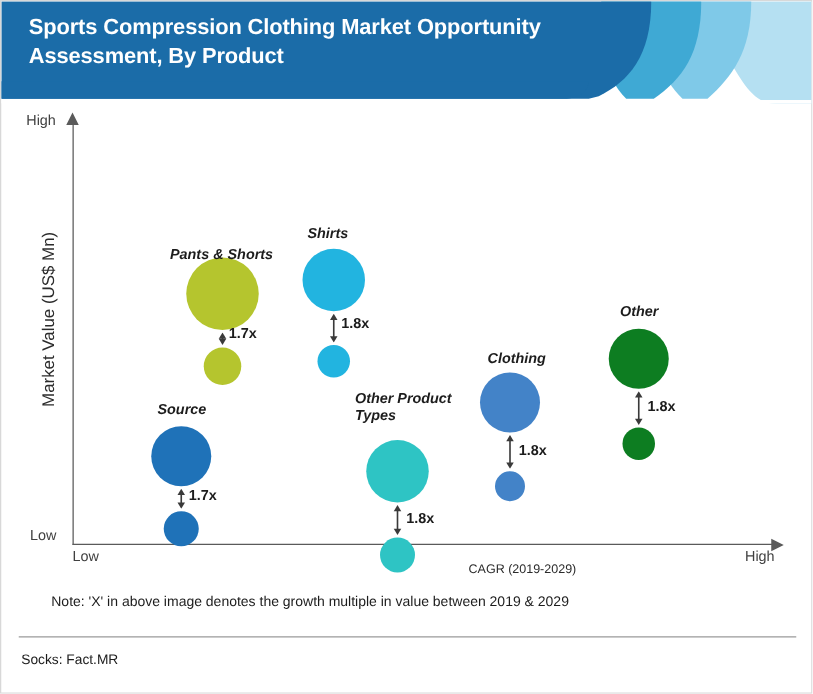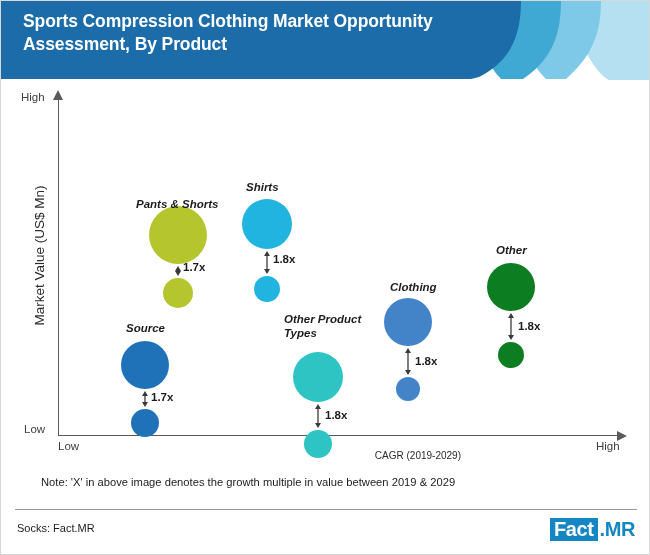--- a/index.html
+++ b/index.html
@@ -281,18 +281,14 @@
         </div>
         <div class="bubble-label" style="left: 495px; top: 161px;">Other</div>
         <div class="mult-label" style="left: 517px; top: 237px;">1.8x</div>
       </div>
   </div>
 
   <div id="note">Note: 'X' in above image denotes the growth multiple in value between 2019 &amp; 2029</div>
 
   <div id="footer-rule"></div>
   <div id="source">Socks: Fact.MR</div>
-  <div id="logo">
-    <span id="logo-fact">Fact</span>
-    <span id="logo-mr">.MR</span>
-  </div>
 
 </div>
 
 </body></html>

